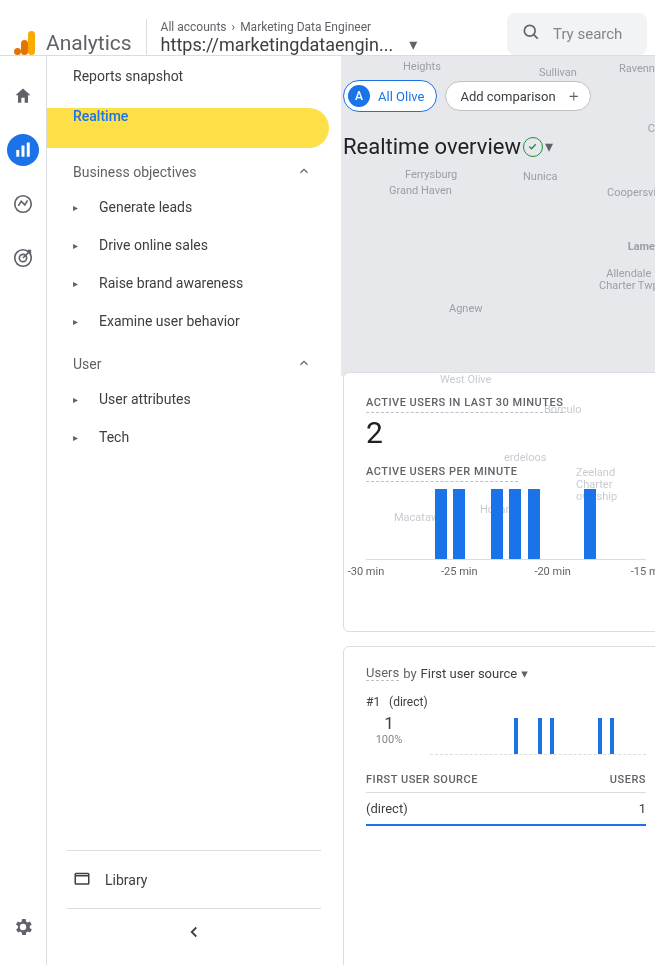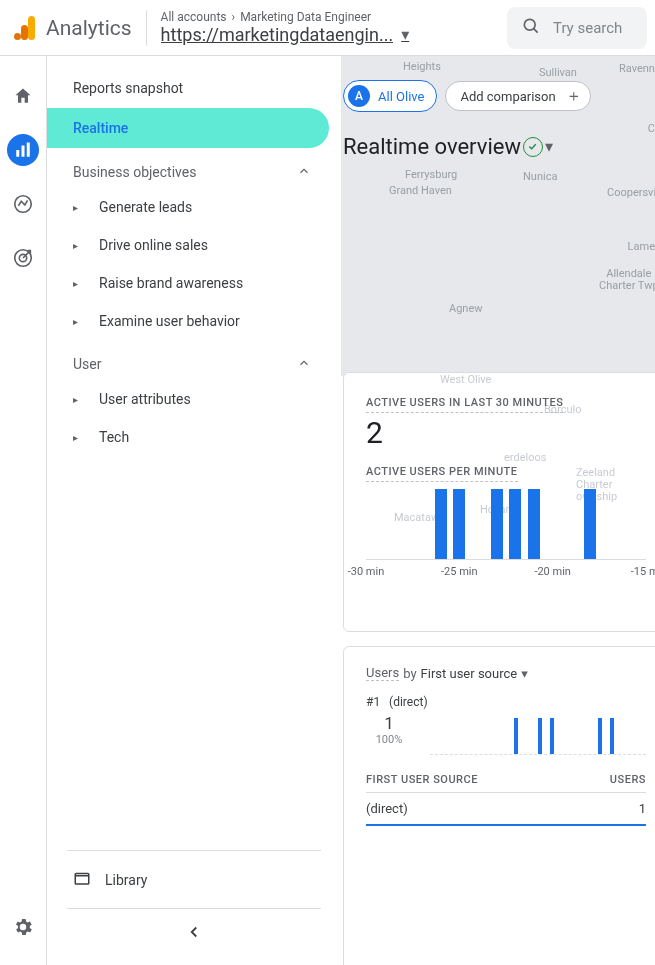--- a/index.html
+++ b/index.html
@@ -1,45 +1,45 @@
 <!DOCTYPE html>
 <html><head>
 <meta charset="utf-8">
 <style>
   * { box-sizing: border-box; margin: 0; padding: 0; font-family: 'Google Sans', Roboto, Arial, sans-serif; }
   body { width: 655px; height: 965px; overflow: hidden; background: #fff; color: #3c4043; }
 
   
-  .header { height: 56px; display: flex; align-items: center; border-bottom: 1px solid #dadce0; padding: 0 8px 0 14px; }
+  .header { height: 56px; display: flex; align-items: flex-end; border-bottom: 1px solid #dadce0; padding: 0 8px 0 14px; }
   .logo { display:flex; align-items:center; gap:10px; }
   .logo-mark { width:22px; height:24px; position:relative; }
   .logo-mark svg { display:block; }
   .logo-text { font-size: 21px; color:#5f6368; letter-spacing:0; }
   .divider-v { width:1px; height:36px; background:#dadce0; margin: 0 14px; }
   .account-block { display:flex; flex-direction:column; justify-content:center; min-width:0; flex:1; }
   .breadcrumb { font-size:12px; color:#5f6368; display:flex; align-items:center; gap:5px; white-space:nowrap; }
-  .prop-row { display:flex; align-items:center; gap:8px;text-decoration:underline; }
+  .prop-row { display:flex; align-items:center; gap:16px; }
   .prop-name { font-size:18px; color:#3c4043; white-space:nowrap; overflow:hidden; text-overflow:ellipsis; max-width:275px; }
   .dropdown-caret { color:#5f6368; }
   .search-pill { margin-left:14px; background:#f1f3f4; border-radius:8px; height:42px; display:flex; align-items:center; padding:0 14px; gap:12px; min-width:140px; }
   .search-pill .sicon { color:#5f6368; }
   .search-pill .ph { color:#80868b; font-size:15px; white-space:nowrap; overflow:hidden; }
 
   
   .body { display:flex; height: calc(100% - 56px); }
   .rail { width:47px; border-right:1px solid #dadce0; display:flex; flex-direction:column; align-items:center; padding-top:24px; gap:22px; position:relative; }
   .rail-item { width:32px; height:32px; display:flex; align-items:center; justify-content:center; color:#5f6368; border-radius:50%; cursor:pointer; }
   .rail-item.active { background:#1a73e8; color:#fff; }
   .rail-bottom { position:absolute; bottom:22px; }
 
   
   .sidebar { width:294px; border-right:none; display:flex; flex-direction:column; background:#fff; padding-top:12px; position:relative; }
   .side-list { flex:1; overflow:auto; }
-  .side-item { display:flex; align-items:center; height:40px; padding:0 18px 0 26px; font-size:14px; color:#3c4043; cursor:pointer; border-radius:0 20px 20px 0; margin-right:12px; gap:12px; }
-  .side-item.selected { background:#5eead4; color:#1a73e8; font-weight:500; }
+  .side-item { display:flex; height:40px; padding:0 18px 0 26px; font-size:14px; color:#3c4043; cursor:pointer; border-radius:0 20px 20px 0; margin-right:12px; gap:12px; }
+  .side-item.selected { background:#fde047; color:#1a73e8; font-weight:500; }
   .side-item.top { font-weight:400; }
   .side-section { display:flex; align-items:center; height:40px; padding:8px 18px 0 26px; font-size:14px; color:#5f6368; cursor:pointer; justify-content:space-between; margin-right:12px; }
   .side-sub { display:flex; align-items:center; height:38px; padding:0 18px 0 26px; font-size:14px; color:#3c4043; cursor:pointer; gap:18px; }
   .side-sub .tri { width:8px; color:#5f6368; font-size:10px; }
   .side-footer { border-top:1px solid #dadce0; margin:0 20px; }
   .library-row { display:flex; align-items:center; gap:14px; padding:18px 6px; color:#3c4043; font-size:14px; cursor:pointer; }
   .collapse-row { border-top:1px solid #dadce0; display:flex; justify-content:center; padding:14px 0 24px; cursor:pointer; color:#3c4043; }
 
   
   .main { flex:1; min-width:0; overflow:hidden; position:relative; background:#fff; }
@@ -231,21 +231,21 @@
   <div class="main">
     <div class="map-area">
       <span class="map-label" style="top:4px; left:62px;">Heights</span>
       <span class="map-label" style="top:10px; left:198px;">Sullivan</span>
       <span class="map-label" style="top:6px; left:278px;">Ravenna</span>
       <span class="map-label" style="top:66px; right:0;">C</span>
       <span class="map-label" style="top:112px; left:64px;">Ferrysburg</span>
       <span class="map-label" style="top:128px; left:48px;">Grand Haven</span>
       <span class="map-label" style="top:114px; left:182px;">Nunica</span>
       <span class="map-label" style="top:130px; left:266px;">Coopersvill</span>
-      <span class="map-label" style="top:184px; right:0;">Lame</span>
+      <span class="map-label" style="top:184px; right:0;font-weight:bold;">Lame</span>
       <span class="map-label" style="top:212px; left:258px; text-align:center; line-height:1.1; white-space:pre;">Allendale
 Charter Twp</span>
       <span class="map-label" style="top:226px; left:108px;margin-top:20px;">Agnew</span>
     </div>
 
     <div class="comparison-bar">
       <div class="chip allusers">
         <span class="badge">A</span>
         <span>All Olive</span>
       </div>

